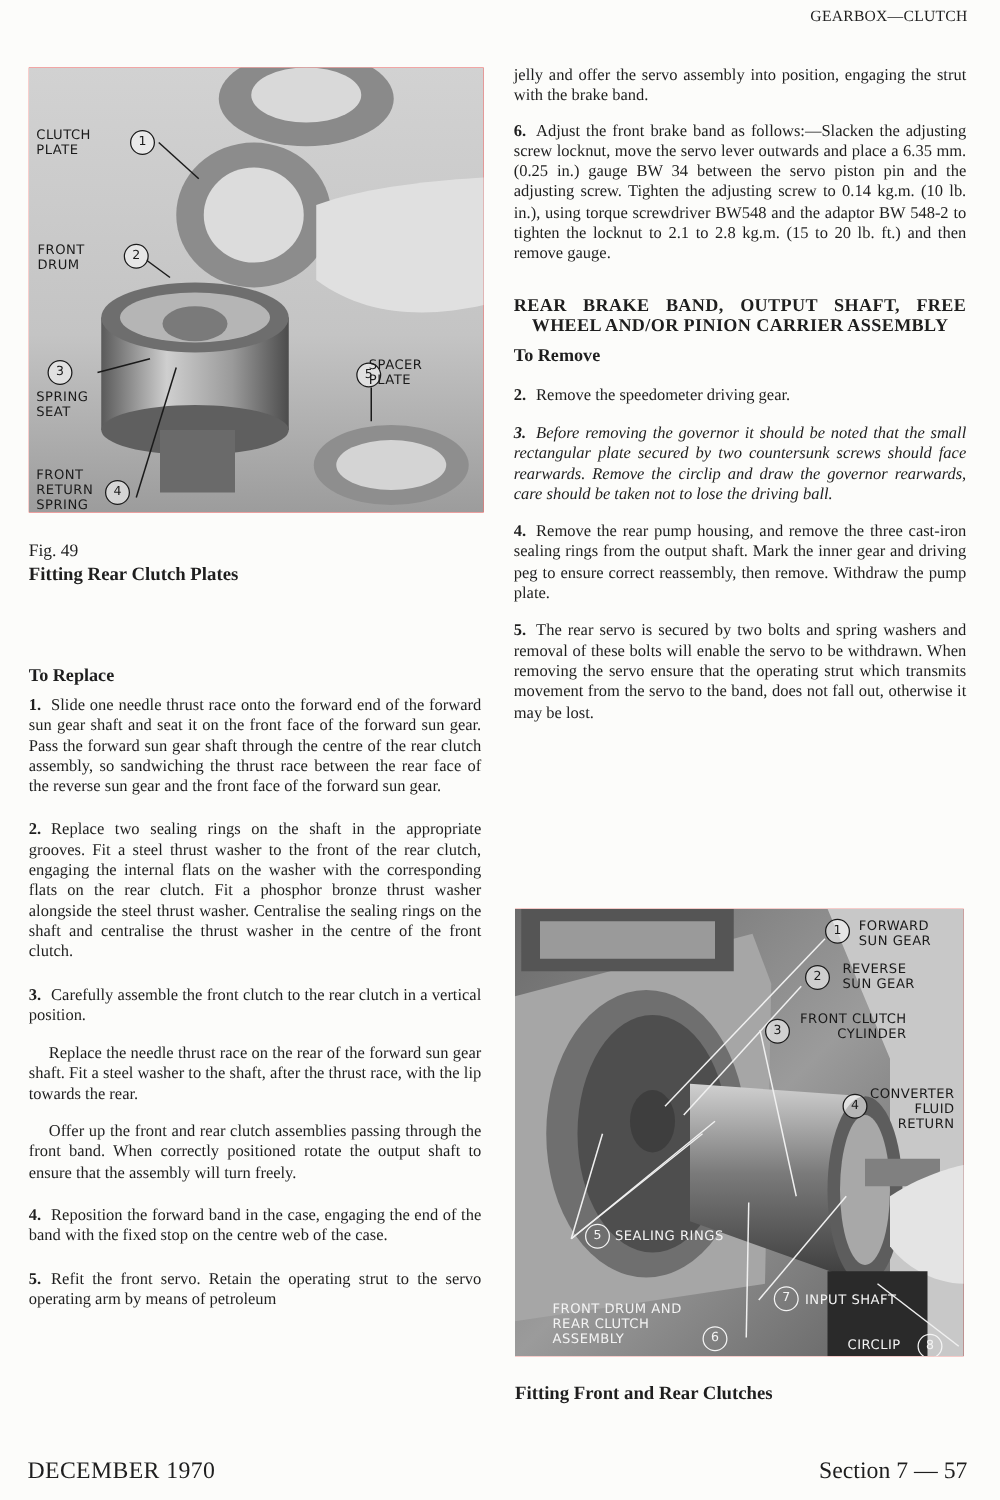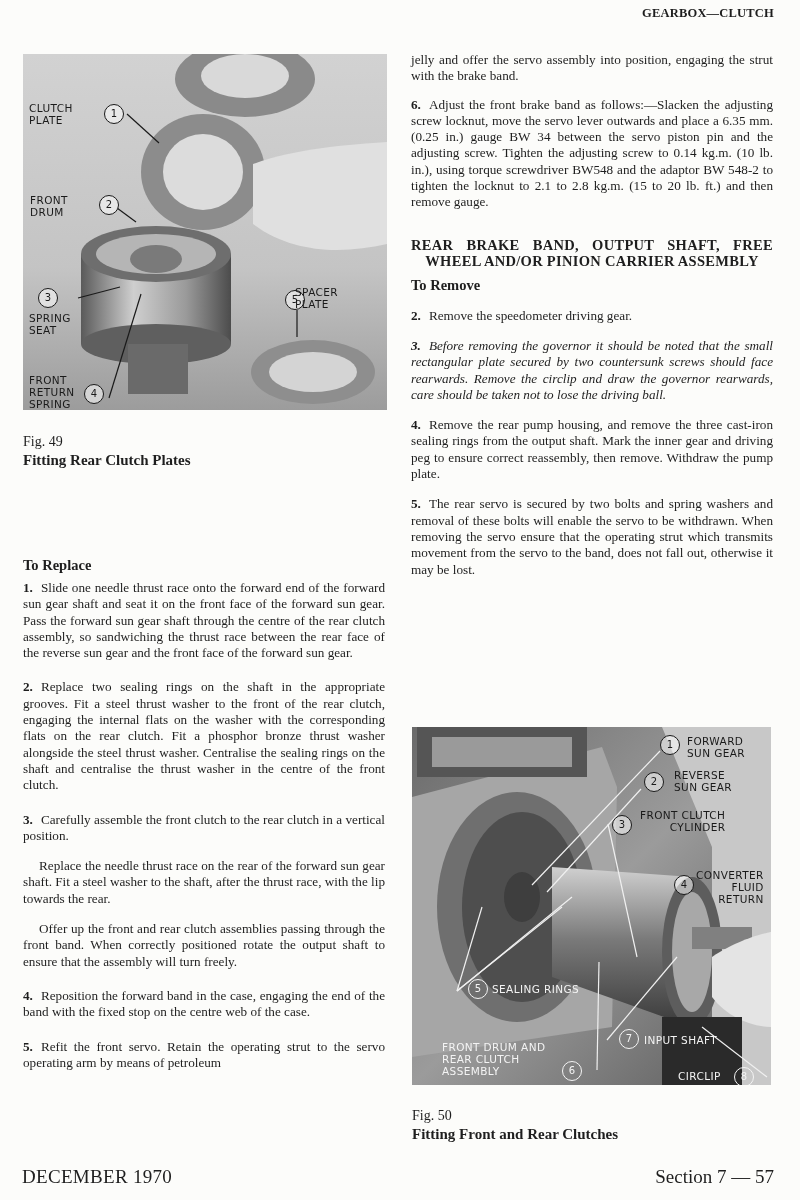--- a/index.html
+++ b/index.html
@@ -2,21 +2,21 @@
 <html><head>
 <meta charset="utf-8">
 <style>
   html, body { margin: 0; padding: 0; }
   body {
     width: 800px; height: 1200px; background: #fcfcfa; position: relative; overflow: hidden;
     font-family: "Liberation Serif", "DejaVu Serif", serif; color: #1e1e1e;
   }
   .abs { position: absolute; }
   .header {
-    right: 26px; top: 6px; font-weight: bold; font-size: 12.5px; letter-spacing: 0.2px;
+    right: 26px; top: 6px; font-weight: normal; font-size: 12.5px; letter-spacing: 0.2px;
   }
   .p {
     font-size: 13.2px; line-height: 16.3px; text-align: justify; margin: 0;
   }
   .p .num { font-weight: bold; margin-right: 8px; }
   .indent { text-indent: 16px; }
   .subhead { font-weight: bold; font-size: 14.5px; }
   .sechead { font-weight: bold; font-size: 14.5px; line-height: 16px; text-align: center; letter-spacing: 0.3px; }
   .figcap { text-align: left; font-size: 14px; line-height: 19px; }
   .figcap .title { font-weight: bold; font-size: 15px; }
@@ -117,21 +117,21 @@
     <div>SPACER</div>
       <div>PLATE</div>
   </div>
 </div>
 
 <div class="abs figcap" style="left:23px; top:432px; width:364px;">
   <div>Fig. 49</div>
   <div class="title">Fitting Rear Clutch Plates</div>
 </div>
 
-<div class="abs" style="left:23px; top:557px; width:362px;">
+<div class="abs" style="left:23px; top:533px; width:362px;">
   <div class="subhead" style="margin-bottom:6px;">To Replace</div>
 
   <p class="p">
     <span class="num">1.</span><span>Slide one needle thrust race onto the forward end of the forward sun gear shaft and seat it on the front face of the forward sun gear. Pass the forward sun gear shaft through the centre of the rear clutch assembly, so sandwiching the thrust race between the rear face of the reverse sun gear and the front face of the forward sun gear.</span>
   </p>
   <p class="p" style="margin-top:18px;">
     <span class="num">2.</span><span>Replace two sealing rings on the shaft in the appropriate grooves. Fit a steel thrust washer to the front of the rear clutch, engaging the internal flats on the washer with the corresponding flats on the rear clutch. Fit a phosphor bronze thrust washer alongside the steel thrust washer. Centralise the sealing rings on the shaft and centralise the thrust washer in the centre of the front clutch.</span>
   </p>
   <p class="p" style="margin-top:18px;">
     <span class="num">3.</span><span>Carefully assemble the front clutch to the rear clutch in a vertical position.</span>
@@ -264,18 +264,17 @@
     <div>INPUT SHAFT</div>
   </div>
 
   <div class="lbl w" style="left:266px; top:343px;">
     <div>CIRCLIP</div>
   </div>
   <div class="circ w" style="left:322px; top:340px;">8</div>
 </div>
 
 <div class="abs figcap" style="left:412px; top:1106px; width:359px;">
-  <div>Fig. 50</div>
   <div class="title">Fitting Front and Rear Clutches</div>
 </div>
 
 <div class="abs footer-left">DECEMBER 1970</div>
 <div class="abs footer-right">Section 7 — 57</div>
 
 </body></html>

